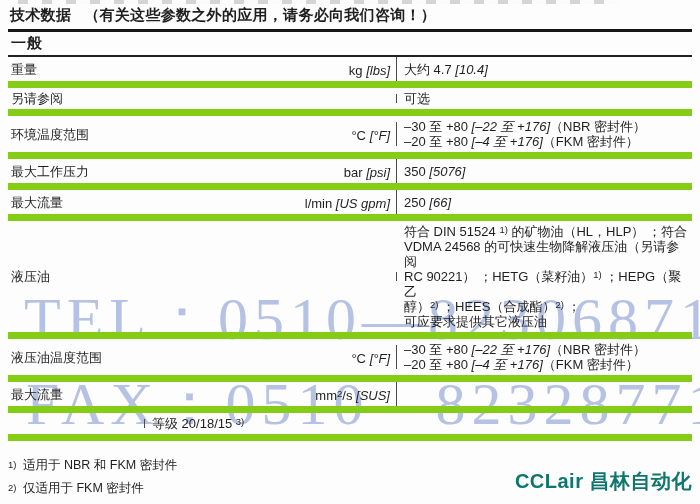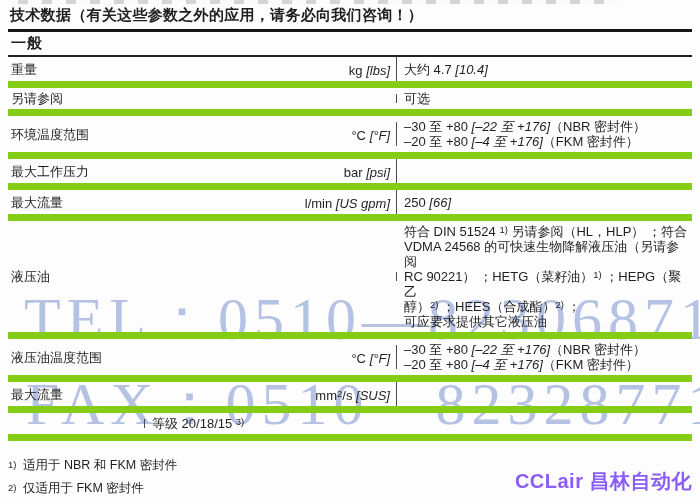--- a/index.html
+++ b/index.html
@@ -17,21 +17,21 @@
   .watermark{
     position:absolute;z-index:1;white-space:nowrap;
     font-family:"Liberation Serif","DejaVu Serif",serif;
     font-size:60px;line-height:60px;letter-spacing:6px;font-weight:400;
   }
   #wm1{left:24px;top:289px;}
   #wm2{left:26px;top:374px;}
   
   .content{position:relative;z-index:2;padding:0 8px;}
   .doc-title{
-    display:flex;gap:0;align-items:baseline;
+    display:flex;gap:13px;align-items:baseline;
     font-size:15px;font-weight:700;letter-spacing:.3px;
     padding:6px 1px 4px 2px;border-bottom:3px solid #161616;
   }
   .section{margin-top:0;}
   .section-heading{
     font-size:15px;font-weight:700;letter-spacing:1px;
     padding:2px 1px 2px 3px;border-bottom:2px solid #222;
   }
   .trow{
     display:flex;align-items:center;border-bottom:7px solid #84cc16;
@@ -42,21 +42,21 @@
   .cell-unit{width:137px;padding:6px 6px 3px 0;text-align:right;border-right:1px solid #4c4c4c;}
   .cell-value{flex:1;padding:3px 0 3px 7px;}
   .s-i{font-style:italic;}
   .s-sup{font-size:9.5px;vertical-align:top;position:relative;top:-2px;}
   .footnotes{margin-top:17px;font-size:12.5px;line-height:15px;}
   .fn{display:flex;margin-bottom:8px;}
   .fn-marker{flex:none;width:15px;font-size:9.5px;position:relative;top:-1px;}
   .fn-text{}
   .brand{
     position:absolute;right:8px;bottom:9px;z-index:2;
-    font-size:20px;font-weight:700;color:#8b5cf6;letter-spacing:.5px;
+    font-size:20px;font-weight:700;color:#0f766e;letter-spacing:.5px;
   }
 </style>
 </head>
 <body>
 
 <div class="top-artifact"></div>
 
 <div class="watermark" id="wm1" style="color: rgb(181, 194, 228);">TEL：0510—82306871</div>
 <div class="watermark" id="wm2" style="color: rgb(181, 194, 228);">FAX：0510—82328771</div>
 
@@ -87,32 +87,33 @@
     <div class="cell-value"><span>–30 至 +80 </span><span class="s-i">[–22 至 +176]</span><span>（NBR 密封件）</span><br><span>–20 至 +80 </span><span class="s-i">[–4 至 +176]</span><span>（FKM 密封件）</span></div>
   </div>
 </div>
   </div>
 
   <div class="section">
     <div class="rows">
   <div class="trow">
     <div class="cell-label"><span>最大工作压力</span></div>
     <div class="cell-unit"><span>bar </span><span class="s-i">[psi]</span></div>
+    <div class="cell-value"><span>350 </span><span class="s-i">[5076]</span></div>
   </div>
 
   <div class="trow">
     <div class="cell-label"><span>最大流量</span></div>
     <div class="cell-unit"><span>l/min </span><span class="s-i">[US gpm]</span></div>
     <div class="cell-value"><span>250 </span><span class="s-i">[66]</span></div>
   </div>
 
   <div class="trow">
     <div class="cell-label"><span>液压油</span></div>
     <div class="cell-unit"></div>
-    <div class="cell-value"><span>符合 DIN 51524 </span><span class="s-sup">1)</span><span> 另请参阅（HL，HLP） ；符合</span><br><span>VDMA 24568 的可快速生物降解液压油（另请参阅</span><br><span>RC 90221） ；HETG（菜籽油）</span><span class="s-sup">1)</span><span> ；HEPG（聚乙</span><br><span>醇）</span><span class="s-sup">2)</span><span> ；HEES（合成酯）</span><span class="s-sup">2)</span><span> ；</span><br><span>可应要求提供其它液压油</span></div>
+    <div class="cell-value"><span>符合 DIN 51524 </span><span class="s-sup">1)</span><span> 的矿物油（HL，HLP） ；符合</span><br><span>VDMA 24568 的可快速生物降解液压油（另请参阅</span><br><span>RC 90221） ；HETG（菜籽油）</span><span class="s-sup">1)</span><span> ；HEPG（聚乙</span><br><span>醇）</span><span class="s-sup">2)</span><span> ；HEES（合成酯）</span><span class="s-sup">2)</span><span> ；</span><br><span>可应要求提供其它液压油</span></div>
   </div>
 
   <div class="trow">
     <div class="cell-label"><span>液压油温度范围</span></div>
     <div class="cell-unit"><span>°C </span><span class="s-i">[°F]</span></div>
     <div class="cell-value"><span>–30 至 +80 </span><span class="s-i">[–22 至 +176]</span><span>（NBR 密封件）</span><br><span>–20 至 +80 </span><span class="s-i">[–4 至 +176]</span><span>（FKM 密封件）</span></div>
   </div>
 
   <div class="trow">
     <div class="cell-label"><span>最大流量</span></div>

